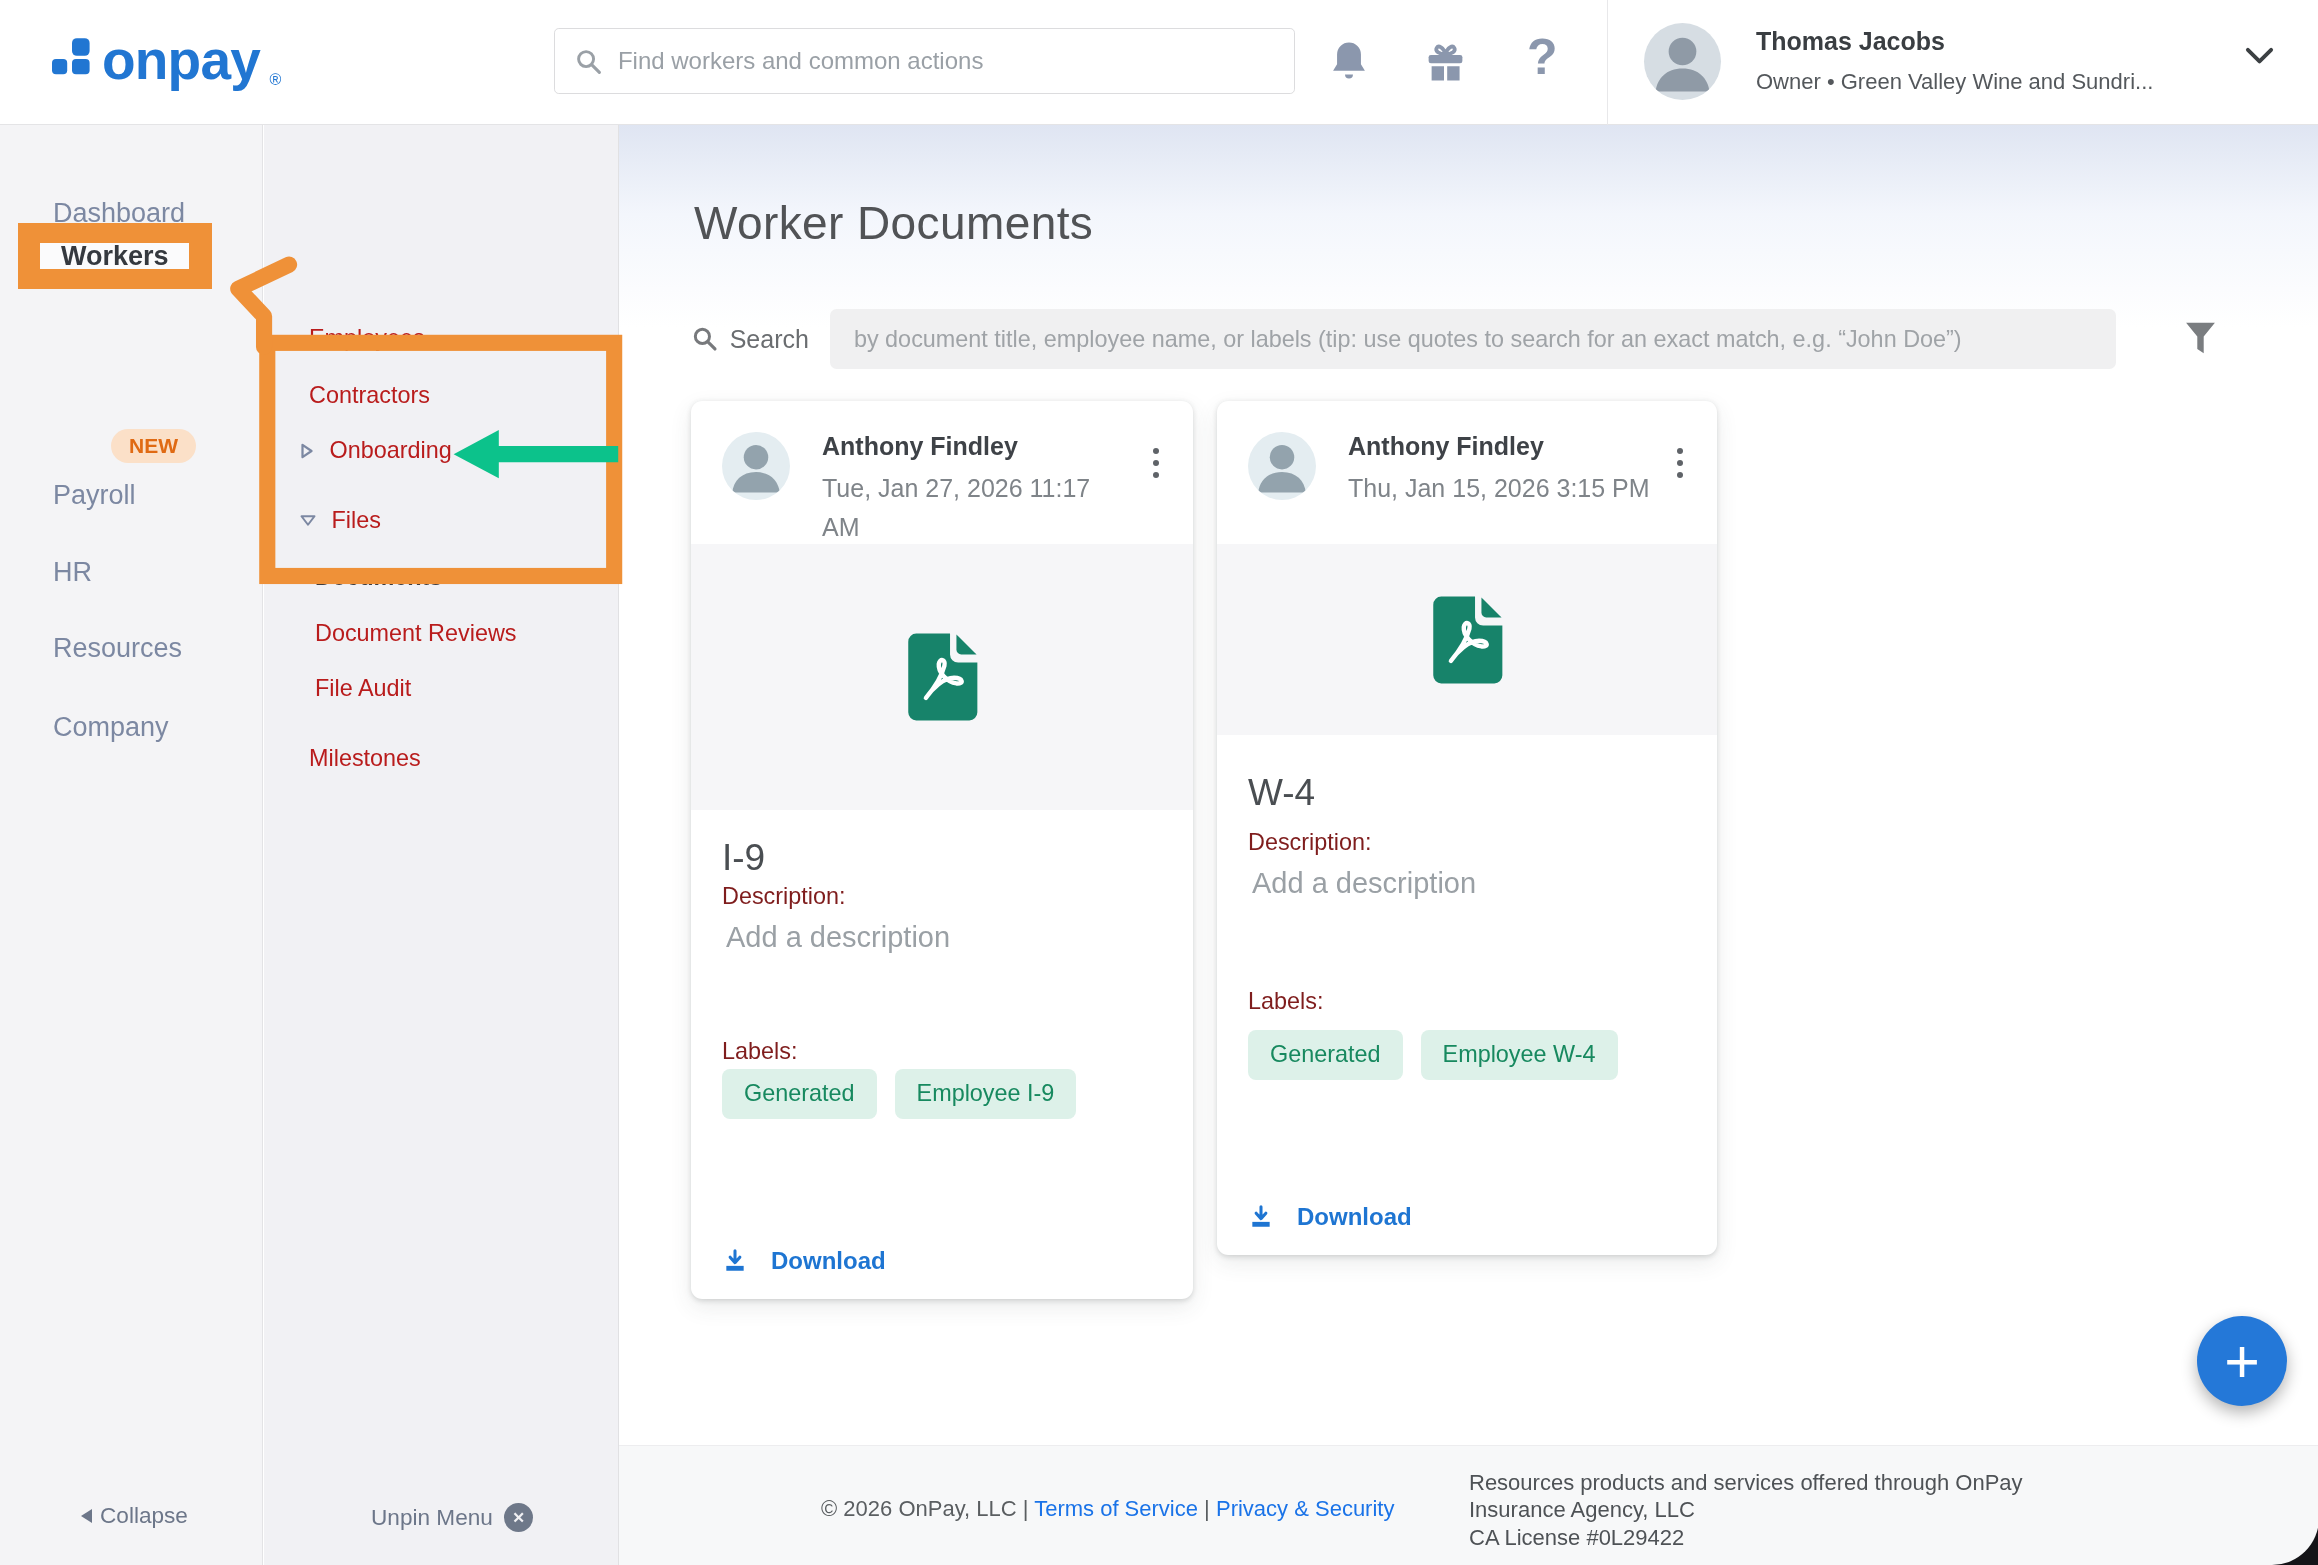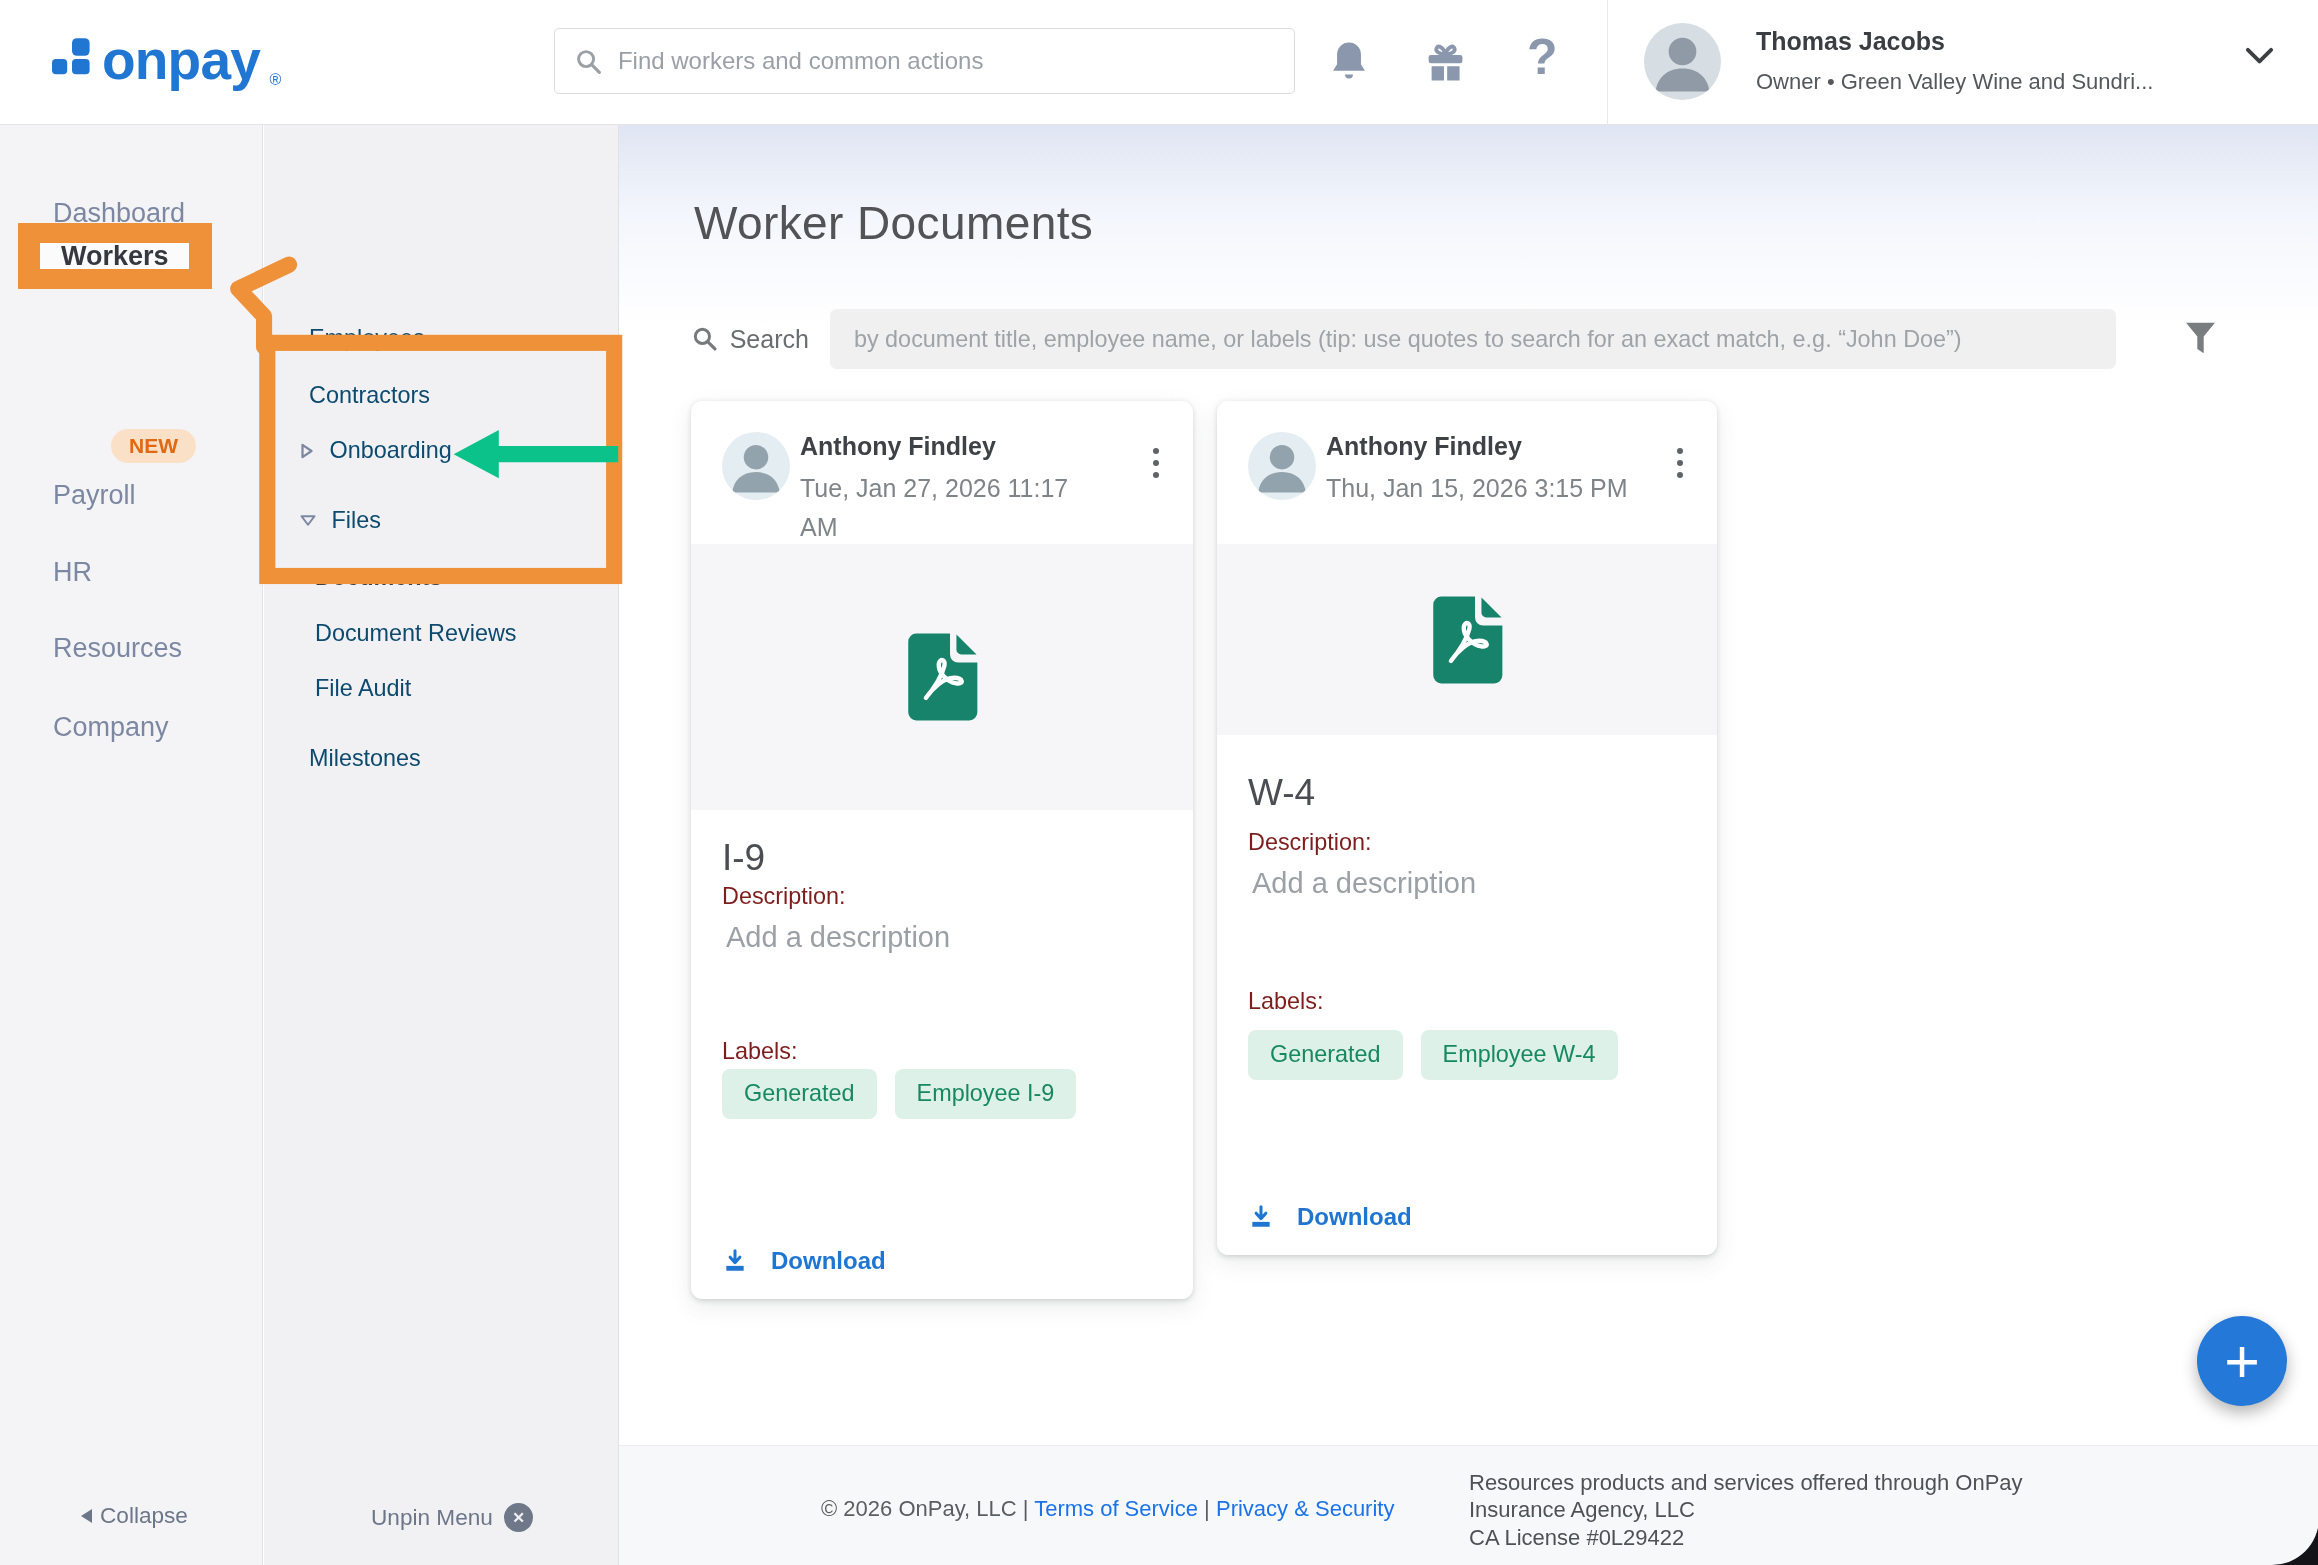--- a/index.html
+++ b/index.html
@@ -29,21 +29,21 @@
   .sidebar1 { position:absolute; left:0; top:125px; width:263px; height:1440px; background:#f4f4f6; border-right:0.8px solid #e3e3e5; z-index:4; }
   .s1-item { position:absolute; left:53px; font-size:27px; font-weight:500; color:#7c88a2; cursor:pointer; }
   .workers-box { position:absolute; left:18px; top:98px; width:194px; height:66px; background:#ef9138; cursor:pointer; }
   .workers-inner { position:absolute; left:22px; top:20px; right:22.6px; bottom:20px; background:#fbfbfc; display:flex; align-items:center; justify-content:center; }
   .workers-label { font-size:27px; font-weight:700; color:#35393f; }
   .hr-badge { position:absolute; left:111px; top:304px; height:34px; padding:0 18px; border-radius:17px; background:#fbe0c8; color:#e06a13; font-size:21px; font-weight:700; display:flex; align-items:center; }
   .collapse { position:absolute; left:81px; top:1378px; display:flex; align-items:center; gap:8px; font-size:22.6px; color:#6c7689; cursor:pointer; }
   .tri-left { width:0; height:0; border-top:7.3px solid transparent; border-bottom:7.3px solid transparent; border-right:11.3px solid #6c7689; }
 
   .sidebar2 { position:absolute; left:264px; top:125px; width:355px; height:1440px; background:#f1f1f4; border-right:0.8px solid #e1e1e3; z-index:4; }
-  .s2-item { position:absolute; font-size:23.4px; font-weight:500; color:#0c4a6e; cursor:pointer; display:flex; align-items:center; gap:14.5px; }
+  .s2-item { position:absolute; font-size:23.4px; font-weight:500; color:#b91c1c; cursor:pointer; display:flex; align-items:center; gap:14.5px; }
   .s2-sub { left:51px; }
   .s2-top { left:45px; }
   .s2-caret { left:35px; }
   .s2-current { font-weight:700; color:#35393f; left:51px; }
   .unpin { position:absolute; left:107px; top:1378px; display:flex; align-items:center; gap:11.3px; font-size:22.6px; color:#6c7689; cursor:pointer; }
   .unpin-x { width:29px; height:29px; border-radius:50%; background:#6e7889; color:#f1f1f4; font-size:15.3px; font-weight:700; display:flex; align-items:center; justify-content:center; }
 
   
   .main { position:absolute; left:619px; top:125px; width:1700px; height:1440px;
           background:linear-gradient(180deg,#dfe5f2 0px,#f3f6fc 89px,#ffffff 202px); z-index:1; }
@@ -52,21 +52,21 @@
   .page-search-label { display:flex; align-items:center; gap:11.3px; font-size:25px; color:#6a6d70; margin-right:21px; }
   .page-search input { width:1286px; height:60px; background:#f0f0f1; border:none; outline:none; border-radius:6.5px; padding:0 24px; font-size:23.4px; color:#333; font-family:inherit; }
   .page-search input::placeholder { color:#9fa3a7; }
   .filter-btn { margin-left:65px; cursor:pointer; }
 
   
   .card { position:absolute; top:401px; background:#fff; border-radius:11.3px;
           box-shadow:0 1.6px 4.8px rgba(60,64,67,.18), 0 8px 22.6px rgba(60,64,67,.10); z-index:3; }
   .card--i9 { left:691px; width:502px; height:898px; }
   .card--w4 { left:1217px; width:500px; height:854px; }
-  .card-header { position:absolute; left:0; top:0; right:0; height:143px; display:flex; padding:31px 44px 0 31px; gap:10px; }
+  .card-header { position:absolute; left:0; top:0; right:0; height:143px; display:flex; padding:31px 44px 0 31px; gap:32px; }
   .card-avatar { width:68px; height:68px; border-radius:50%; background:#e4edf1; overflow:hidden; flex:none; }
   .card-who .who-name { font-size:25px; font-weight:700; color:#3e4247; margin-bottom:8px; }
   .card-who .who-date { font-size:25px; color:#7f8489; line-height:1.55; }
   .card--i9 .card-who { width:311px; }
   .card--w4 .card-who { width:379px; }
   .kebab { position:absolute; right:29px; top:42px; display:flex; flex-direction:column; gap:5.6px; cursor:pointer; padding:4.8px; }
   .kebab i { width:6.5px; height:6.5px; border-radius:50%; background:#5f6368; }
   .band { position:absolute; left:0; right:0; top:143px; background:#f6f6f8; display:flex; align-items:center; justify-content:center; }
   .card--i9 .band { height:266px; }
   .card--w4 .band { height:191px; }

